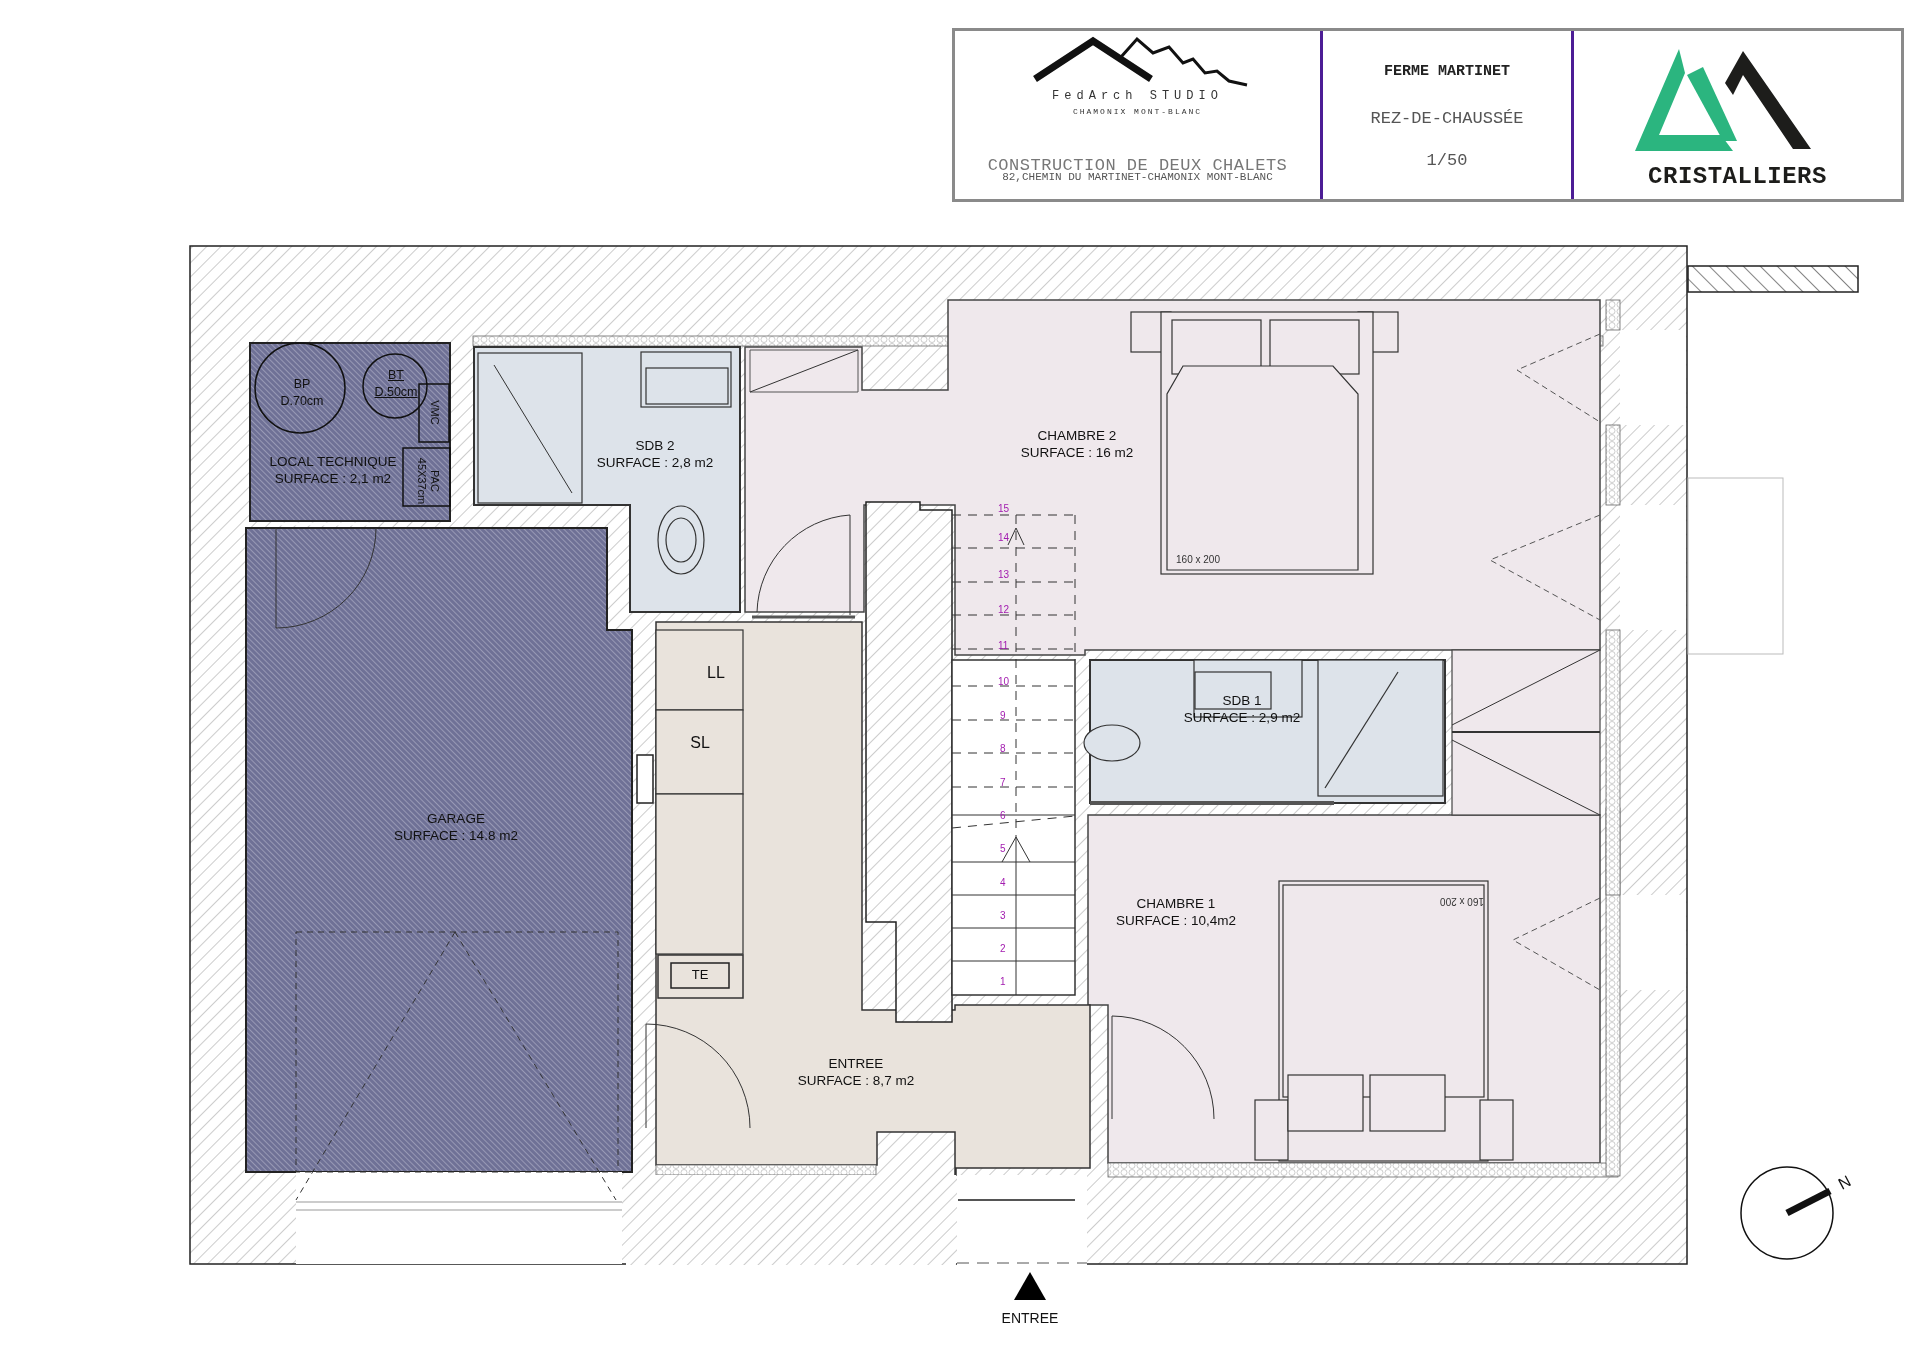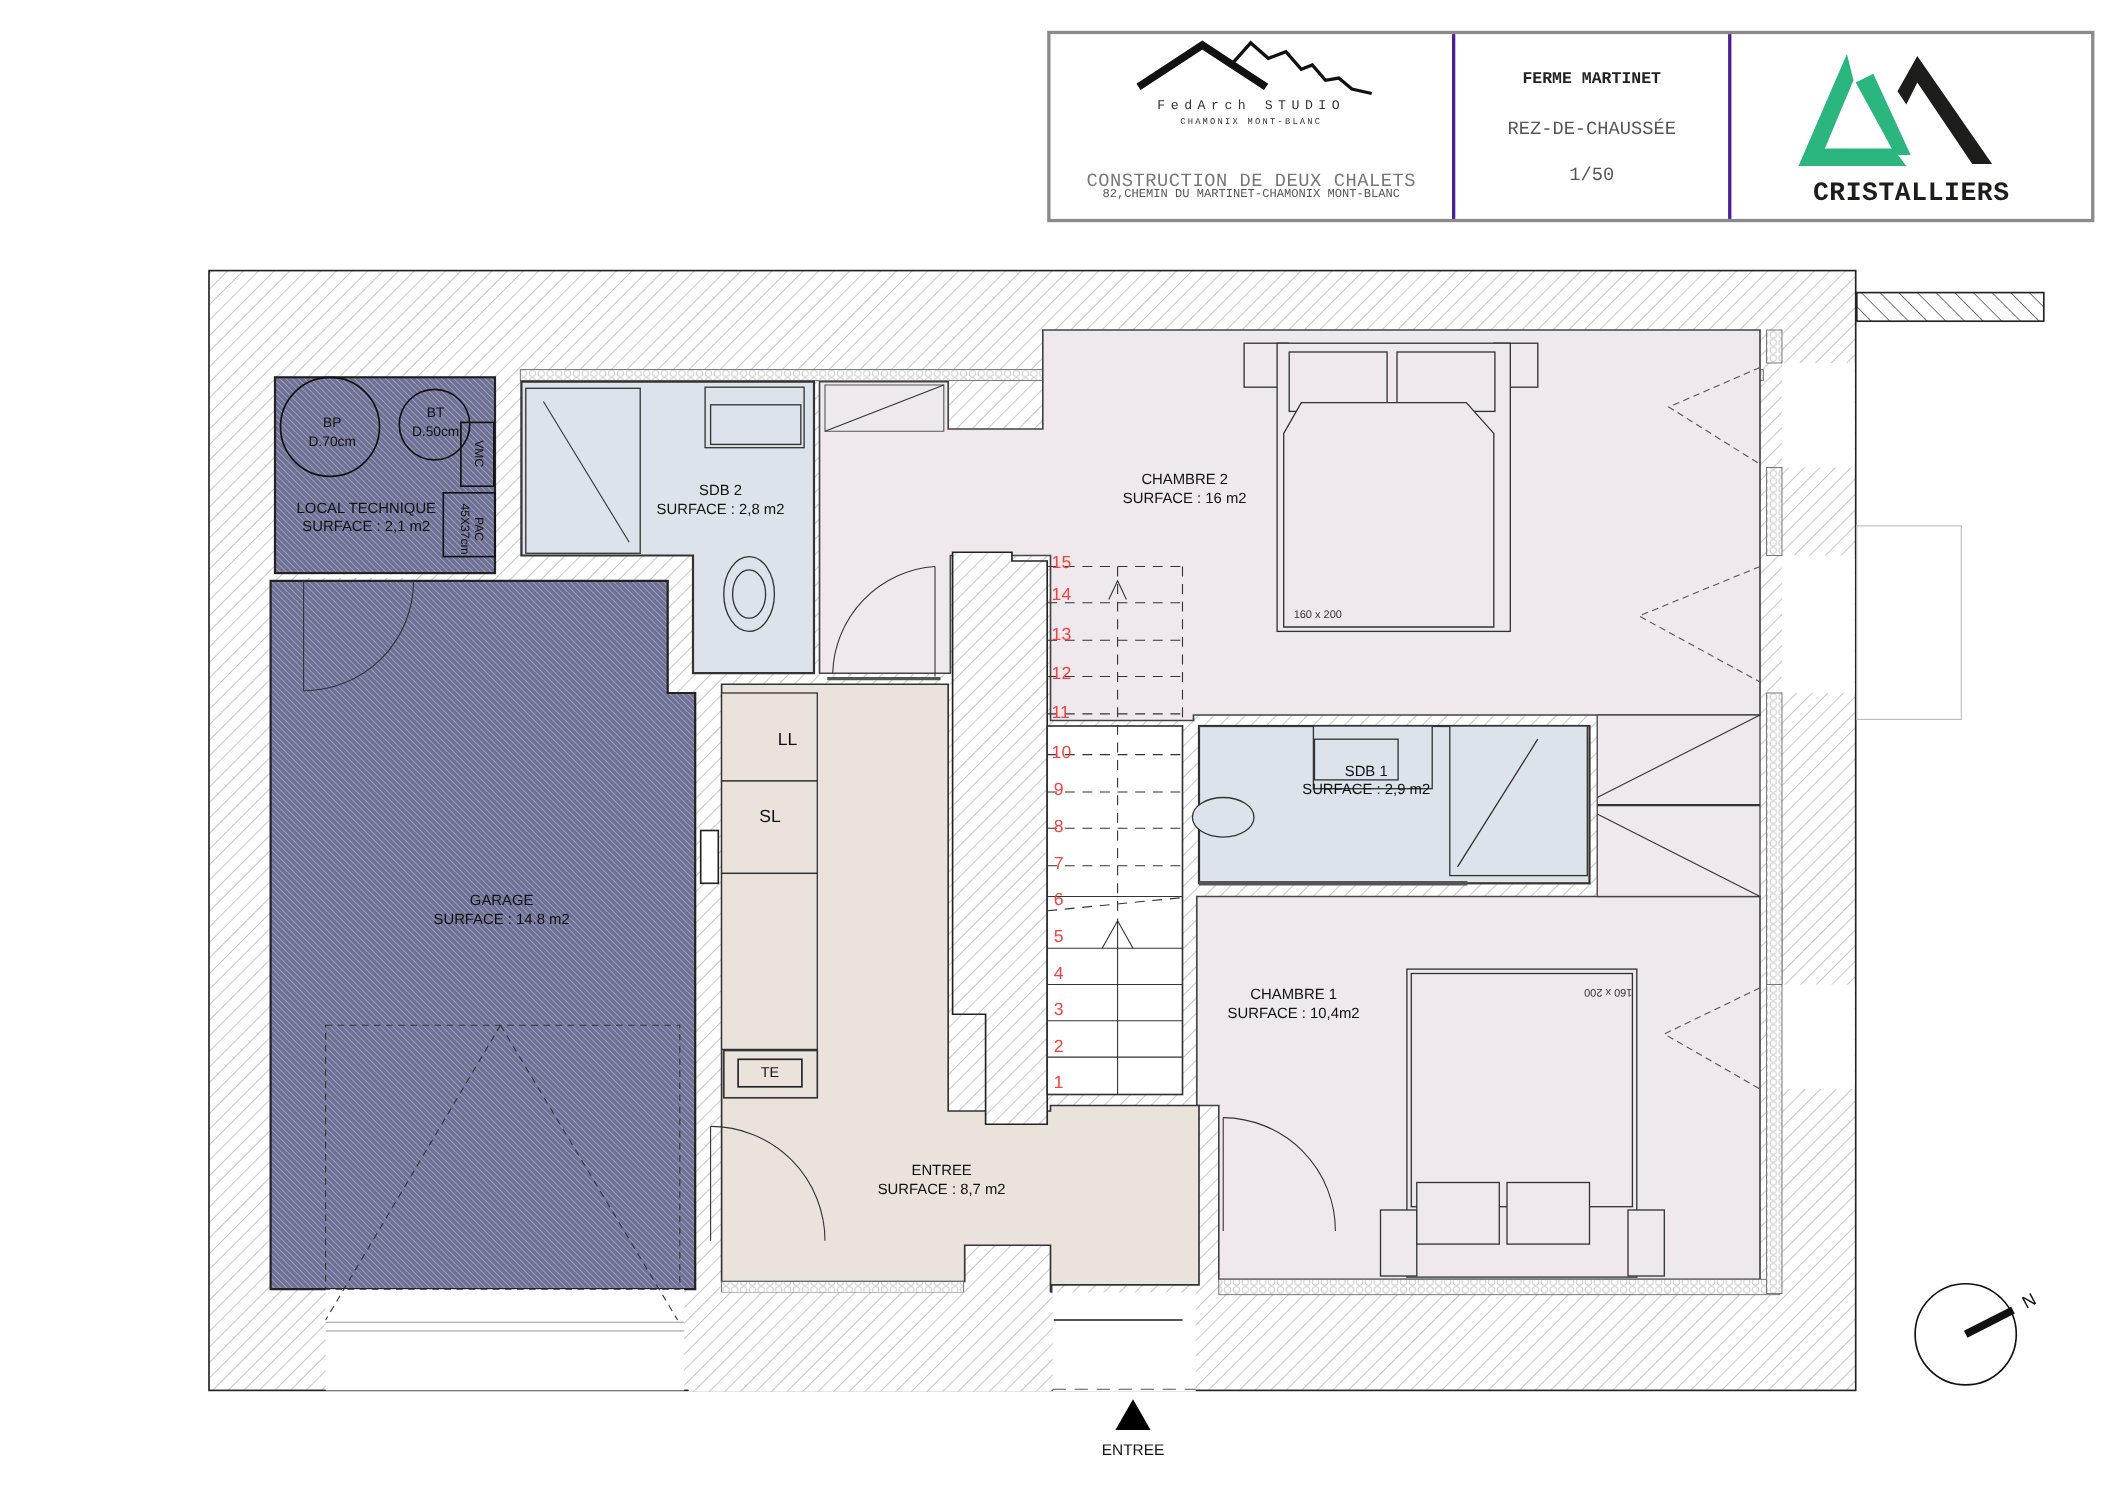--- a/index.html
+++ b/index.html
@@ -16,21 +16,21 @@
   .studio-sub { position:absolute; left:0; right:0; top:76px; text-align:center; font-size:8px; letter-spacing:2px; color:#333; }
   .proj-title { position:absolute; left:0; right:0; top:101px; text-align:center; font-size:17px; color:#777; letter-spacing:0.5px;margin-top:24px; }
   .proj-addr { position:absolute; left:0; right:0; top:140px; text-align:center; font-size:11px; color:#555; }
   .ferme { position:absolute; left:0; right:0; top:32px; text-align:center; font-size:15px; font-weight:bold; color:#222; }
   .niveau { position:absolute; left:0; right:0; top:78px; text-align:center; font-size:17px; color:#555; }
   .echelle { position:absolute; left:0; right:0; top:120px; text-align:center; font-size:17px; color:#555; }
   .brand-name { position:absolute; left:0; right:0; top:132px; text-align:center; font-size:24px; font-weight:bold; color:#1d1d1b; letter-spacing:0.5px;font-family:Liberation Mono, monospace; }
   .lbl { position:absolute; text-align:center; font-size:13.5px; color:#111; line-height:17px; white-space:nowrap; transform:translateX(-50%); }
   .lbl div { display:block; }
   .small { font-size:10px; color:#333; }
-  .stepnum { position:absolute; font-size:16px; color:#ef4444; }
+  .stepnum { position:absolute; font-size:10px; color:#a21caf;padding-left:42px; }
   .entree-label { position:absolute; left:1030px; top:1310px; font-size:14px; color:#111; transform:translateX(-50%); }
 </style>
 </head>
 <body>
 
 <svg id="plan" viewBox="0 0 1920 1356" xmlns="http://www.w3.org/2000/svg">
   <defs>
     <pattern id="hatch" patternUnits="userSpaceOnUse" width="10" height="10" patternTransform="rotate(45)">
       <rect width="10" height="10" fill="#ffffff"></rect>
       <line x1="0" y1="0" x2="0" y2="10" stroke="#9a9a9a" stroke-width="1"></line>
@@ -223,21 +223,21 @@
     <circle cx="1787" cy="1213" r="46" fill="none" stroke="#111" stroke-width="1.5"></circle>
     <line x1="1787" y1="1213" x2="1830" y2="1191" stroke="#111" stroke-width="7"></line>
     <text x="1842" y="1190" font-family="Liberation Sans, sans-serif" font-size="16" transform="rotate(-28 1842 1190)" fill="#111">N</text>
   </g>
 </svg>
 
 <div class="lbl" style="left:302px; top:376px; font-size:12.5px;">
     <div>BP</div>
     <div>D.70cm</div>
   </div>
-<div class="lbl" style="left:396px; top:367px; font-size:12.5px;">
+<div class="lbl" style="left:396px; top:367px; font-size:12.5px;text-decoration:underline;">
     <div>BT</div>
     <div>D.50cm</div>
   </div>
 <div class="lbl" style="left:434px; top:404px; font-size:11px; transform:translateX(-50%) rotate(90deg);">VMC</div>
 <div class="lbl" style="left:428px; top:468px; font-size:11px; line-height:13px; transform:translateX(-50%) rotate(90deg);">
     <div>PAC</div>
     <div>45X37cm</div>
   </div>
 <div class="lbl" style="left:333px; top:453px;">
     <div>LOCAL TECHNIQUE</div>

